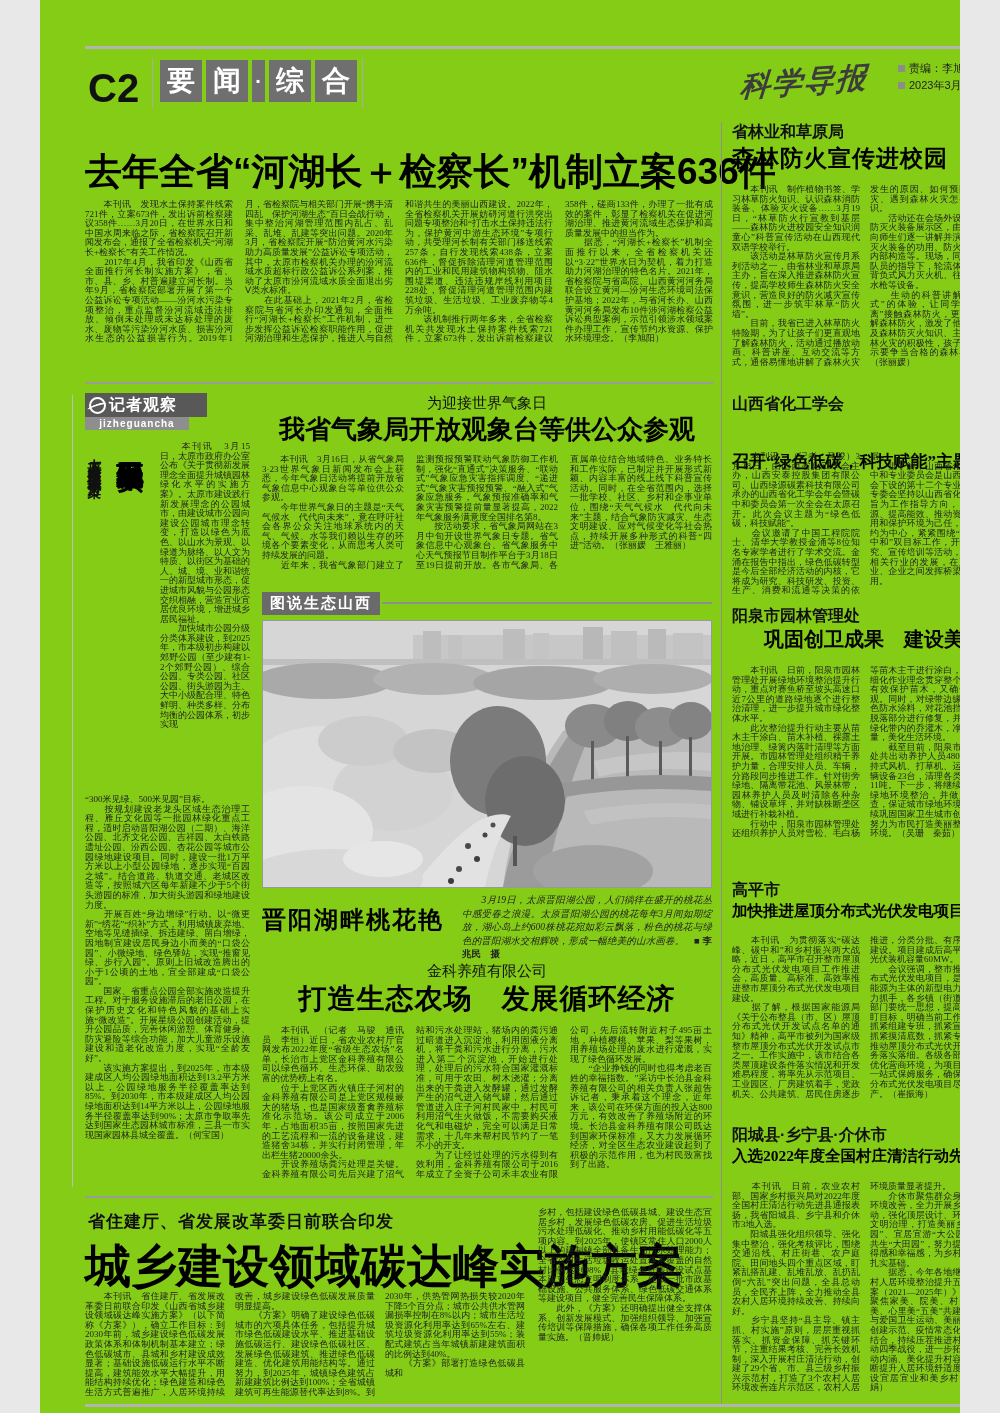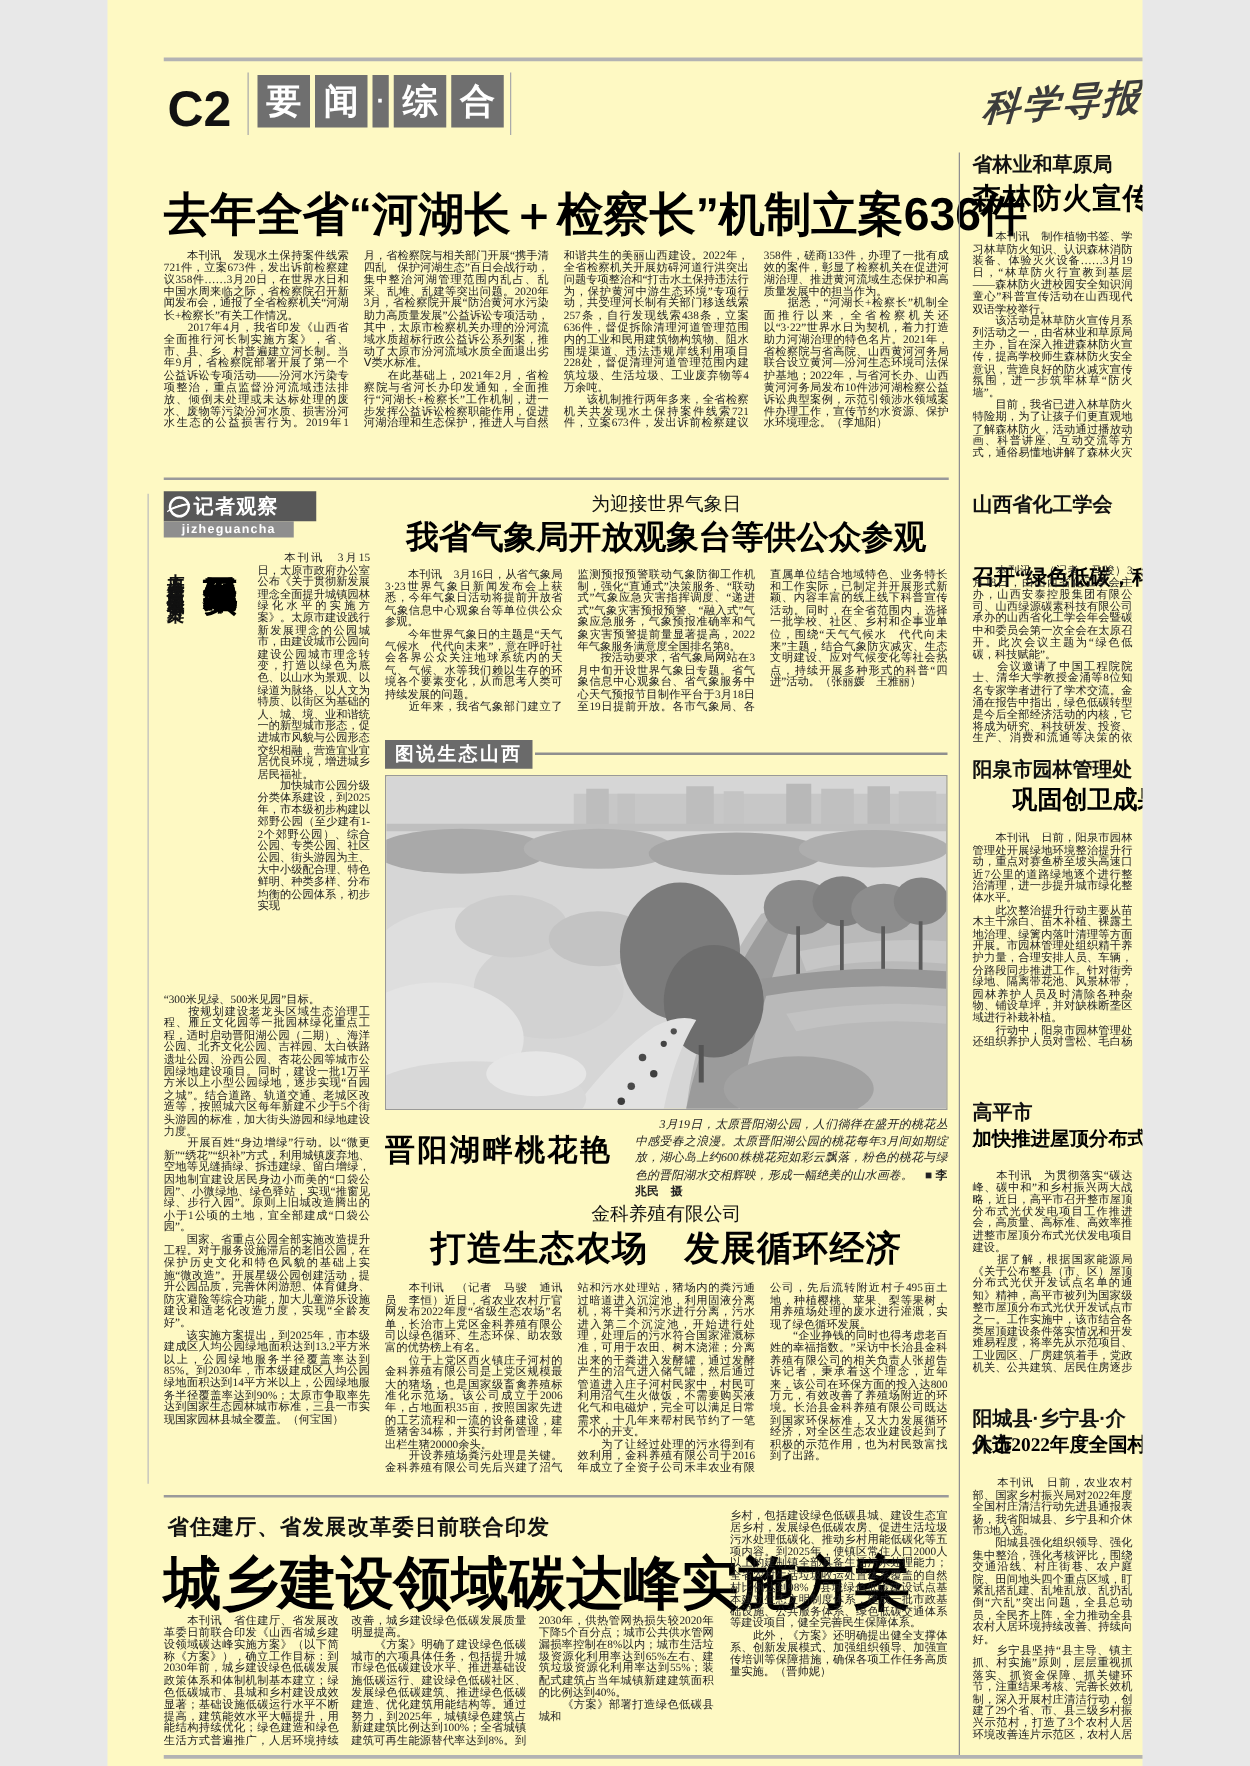--- a/index.html
+++ b/index.html
@@ -1,16 +1,16 @@
 <!DOCTYPE html>
 <html><head>
 <meta charset="utf-8">
 <style>
   html,body{margin:0;padding:0;background:#e8e8e8;}
-  .page{position:relative;width:828px;height:1413px;background:#fef9c3;margin:0 auto;
+  .page{position:relative;width:920px;height:1413px;background:#84cc16;margin:0 auto;
         font-family:"Liberation Serif",serif;color:#1c1c1c;overflow:hidden;}
   .abs{position:absolute;}
   .rule{background:#aaa;}
   
   .page-no{font-family:"Liberation Sans",sans-serif;font-weight:bold;font-size:40px;color:#111;}
   .tiles{display:flex;gap:4px;align-items:center;}
   .tile{width:42px;height:42px;background:#6f6f6f;color:#fff;display:flex;align-items:center;justify-content:center;
         font-family:"Liberation Sans",sans-serif;font-weight:bold;font-size:28px;}
   .tile:nth-child(3){width:13px;font-size:20px;}
   .masthead{font-family:"DejaVu Serif",serif;font-style:italic;font-weight:bold;font-size:30px;color:#3c3c3c;

